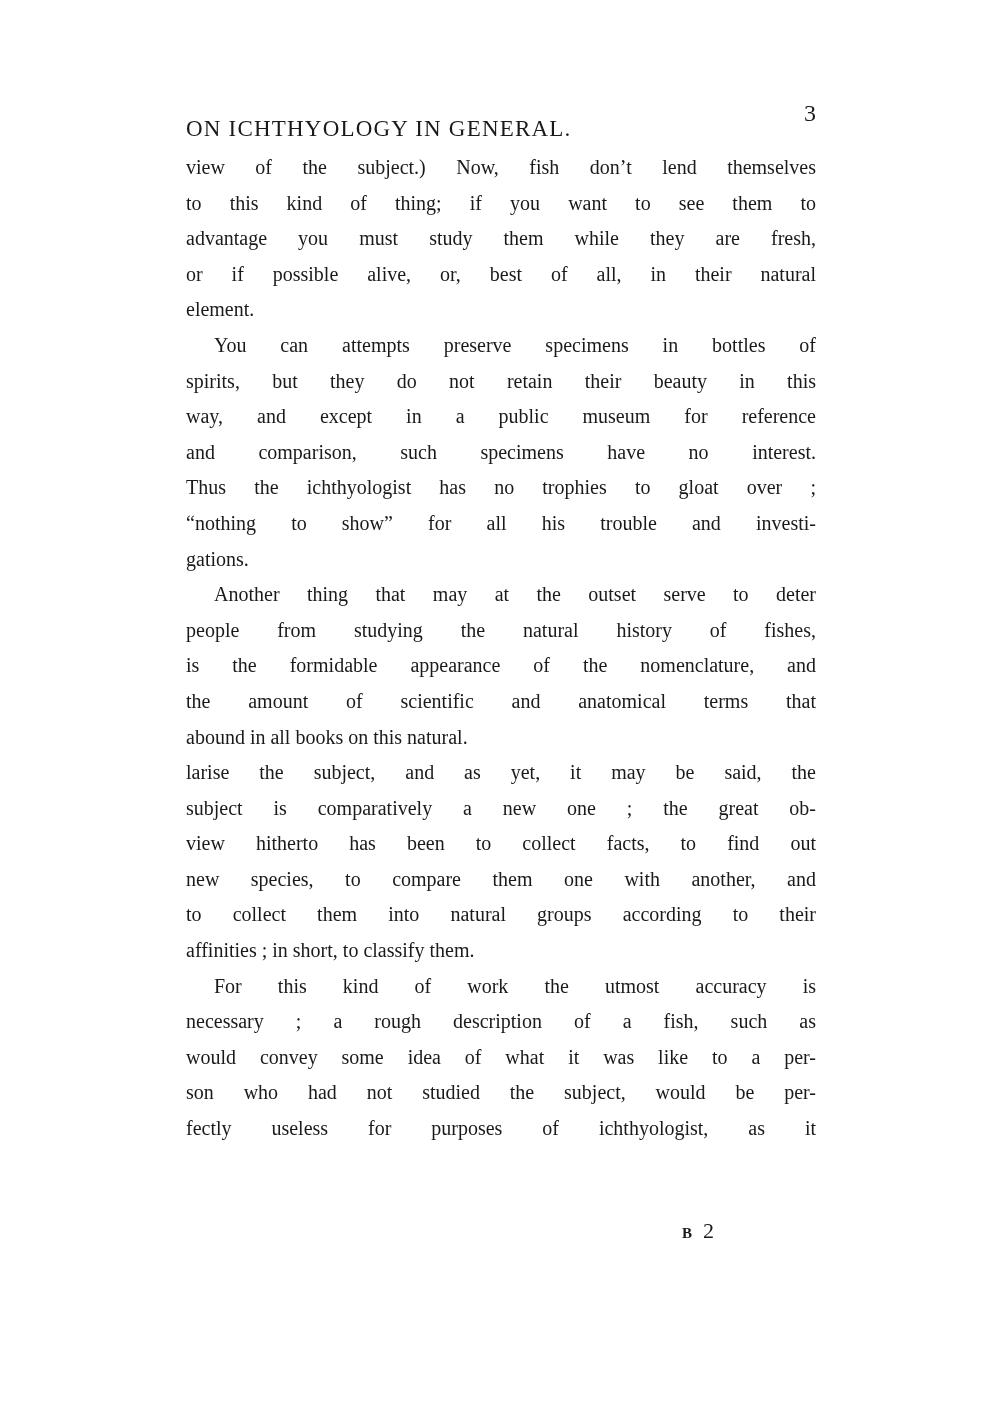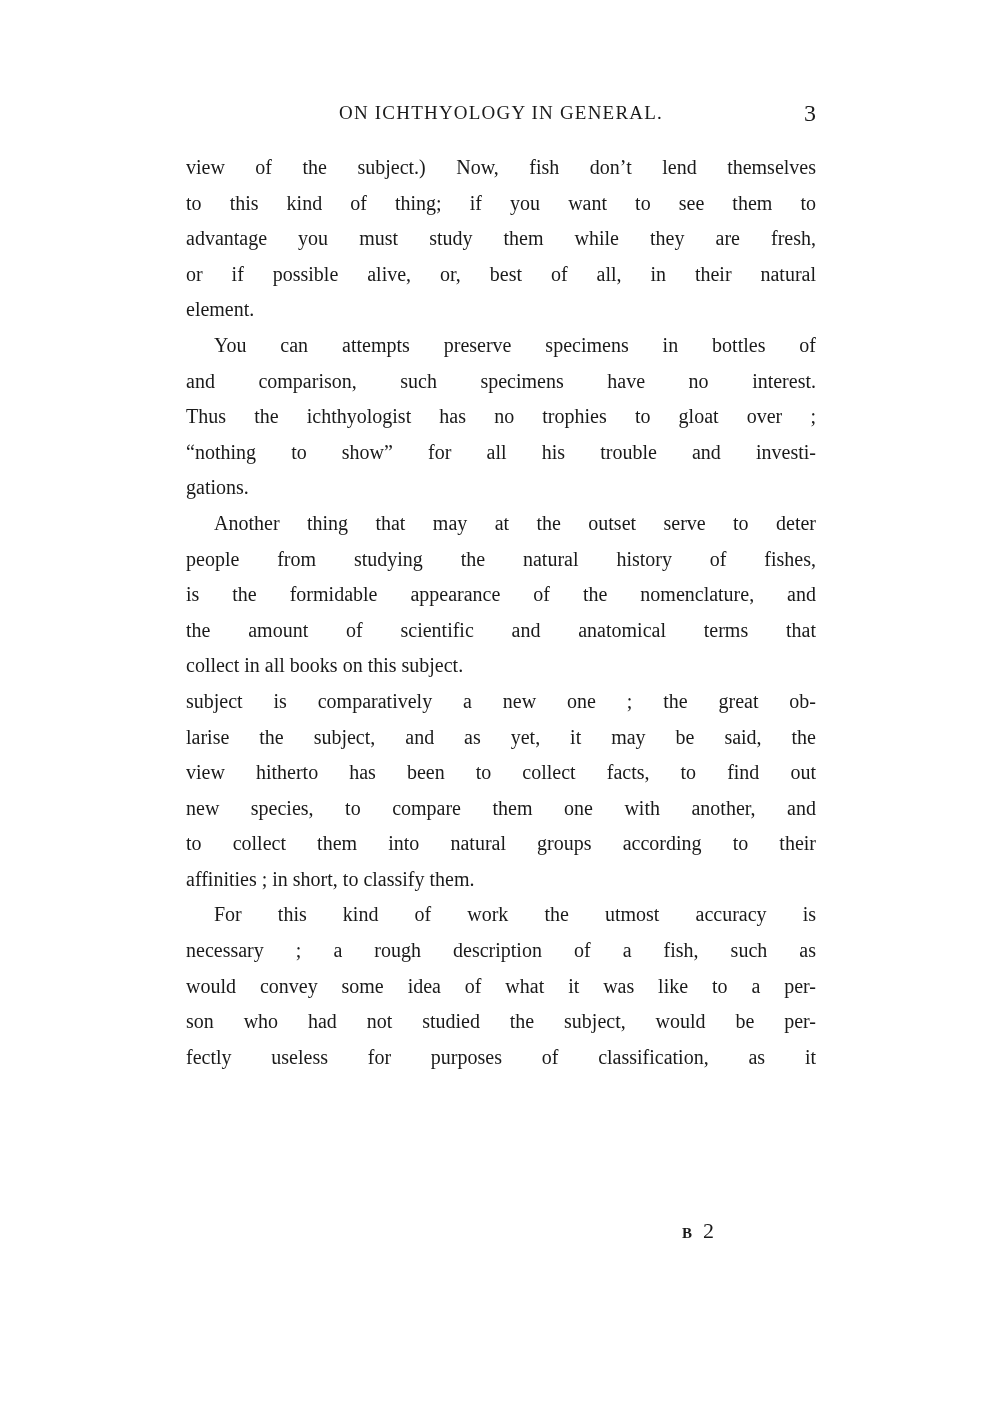--- a/index.html
+++ b/index.html
@@ -27,24 +27,24 @@
       position: absolute;
       top: 100px;
       left: 186px;
       width: 630px;
       height: 30px;
     }
     .running-title {
       position: absolute;
       left: 0;
       width: 630px;
-      text-align: center;
-      font-size: 19px;
+      text-align: left;
+      font-size: 23px;
       letter-spacing: 1.2px;
-      top: 2px;
+      top: 16px;
     }
     .page-number {
       position: absolute;
       right: 0;
       top: 0;
       font-size: 24px;
     }
     .body-text {
       position: absolute;
       top: 150px;
@@ -95,49 +95,51 @@
     <div>
       <span class="line">view of the subject.)  Now, fish don’t lend themselves</span>
       <span class="line">to this kind of thing; if you want to see them to</span>
       <span class="line">advantage you must study them while they are fresh,</span>
       <span class="line">or if possible alive, or, best of all, in their natural</span>
       <span class="line last">element.</span>
     </div>
 
     <div>
       <span class="line indent">You can attempts preserve specimens in bottles of</span>
+      <span class="line">spirits, but they do not retain their beauty in this</span>
+      <span class="line">way, and except in a public museum for reference</span>
       <span class="line">and comparison, such specimens have no interest.</span>
       <span class="line">Thus the ichthyologist has no trophies to gloat over ;</span>
       <span class="line">“nothing to show” for all his trouble and investi-</span>
       <span class="line last">gations.</span>
     </div>
 
     <div>
       <span class="line indent">Another thing that may at the outset serve to deter</span>
       <span class="line">people from studying the natural history of fishes,</span>
       <span class="line">is the formidable appearance of the nomenclature, and</span>
       <span class="line">the amount of scientific and anatomical terms that</span>
-      <span class="line last">collect in all books on this subject.</span>
+      <span class="line last">abound in all books on this natural.</span>
     </div>
 
     <div>
+      <span class="line">larise the subject, and as yet, it may be said, the</span>
       <span class="line">subject is comparatively a new one ; the great ob-</span>
-      <span class="line">larise the subject, and as yet, it may be said, the</span>
       <span class="line">view hitherto has been to collect facts, to find out</span>
       <span class="line">new species, to compare them one with another, and</span>
       <span class="line">to collect them into natural groups according to their</span>
       <span class="line last">affinities ; in short, to classify them.</span>
     </div>
 
     <div>
       <span class="line indent">For this kind of work the utmost accuracy is</span>
       <span class="line">necessary ; a rough description of a fish, such as</span>
       <span class="line">would convey some idea of what it was like to a per-</span>
       <span class="line">son who had not studied the subject, would be per-</span>
-      <span class="line">fectly useless for purposes of classification, as it</span>
+      <span class="line">fectly useless for purposes of ichthyologist, as it</span>
     </div>
   </div>
 
   <div class="signature">
     <span class="sig-letter">B</span><span>2</span>
   </div>
 
 </div>
 
 </body></html>

